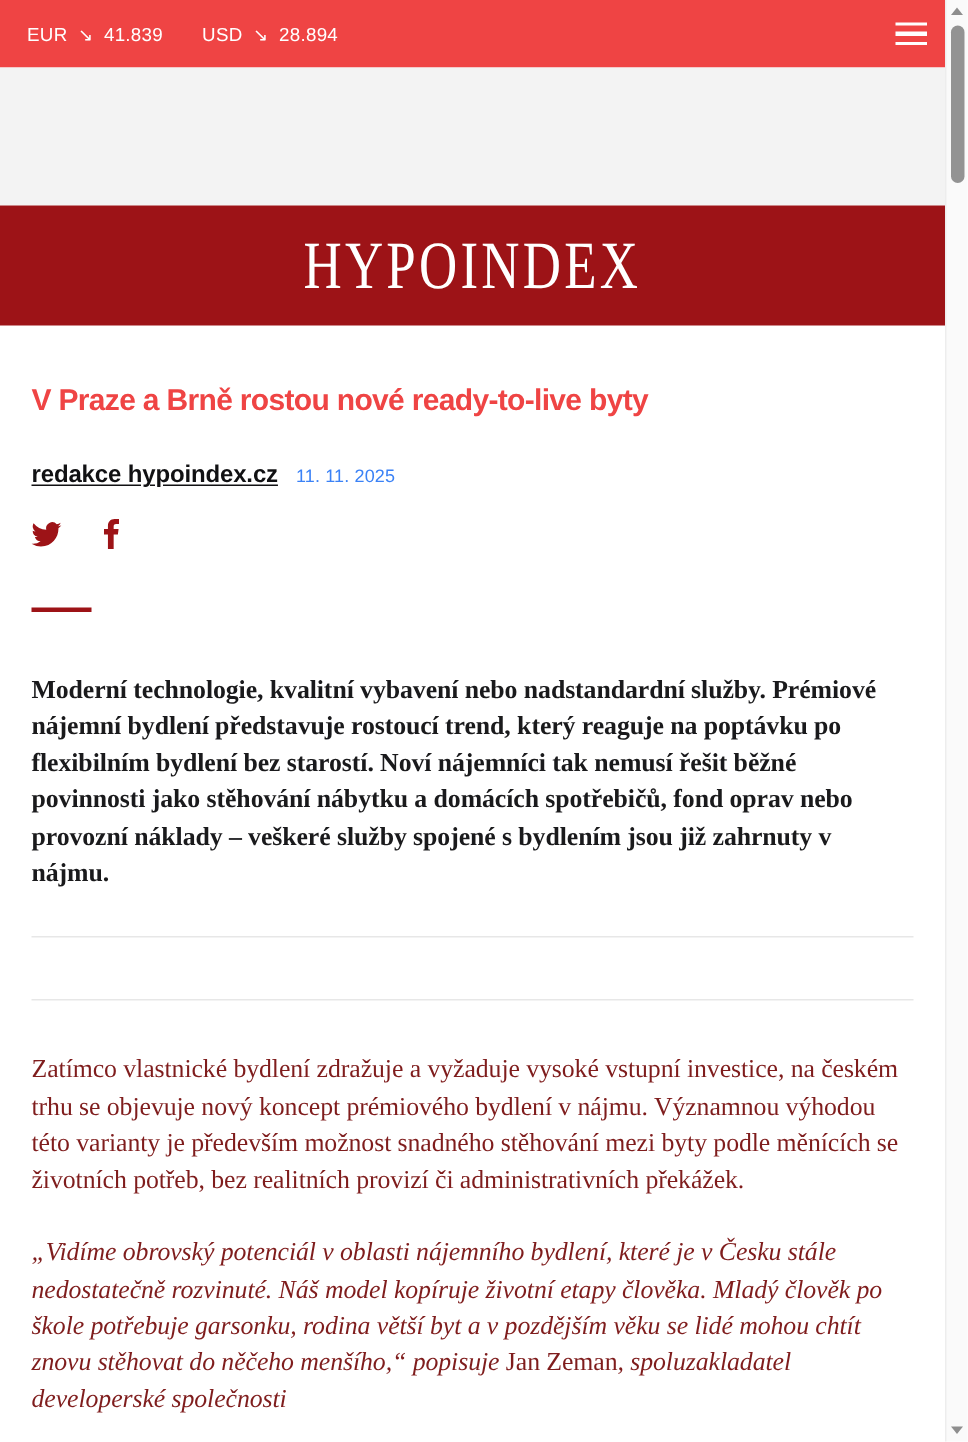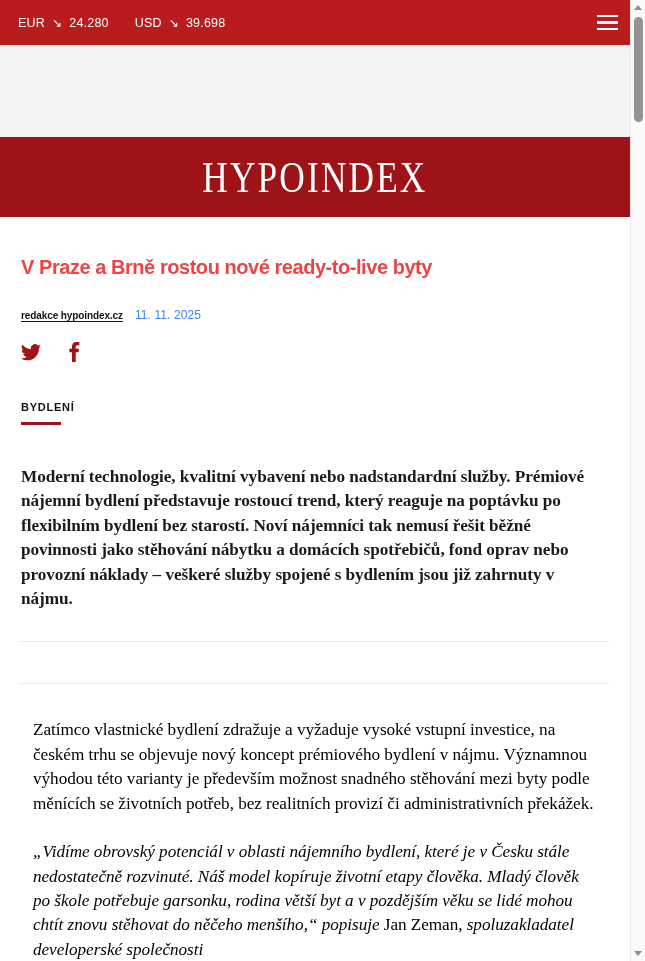--- a/index.html
+++ b/index.html
@@ -21,21 +21,21 @@
     left: 0; top: 0;
     width: 630px;
     height: 961px;
     overflow: hidden;
     background: #ffffff;
   }
 
   
   .topbar {
     height: 45px;
-    background: #b91c1c;
+    background: #ef4444;
     display: flex;
     align-items: center;
     justify-content: space-between;
     padding: 0 0 0 18px;
     box-sizing: border-box;
   }
   .rates {
     display: flex;
     align-items: center;
     gap: 26px;
@@ -114,21 +114,21 @@
     margin: 38px 0 0 0;
   }
 
   .byline {
     display: flex;
     align-items: baseline;
     gap: 12px;
     margin-top: 29px;
   }
   .byline-author {
-    font-size: 10px;
+    font-size: 16px;
     font-weight: 700;
     color: #111113;
     text-decoration: underline;
     text-underline-offset: 2px;
     letter-spacing: -0.1px;
     cursor: pointer;
   }
   .byline-date {
     font-size: 12px;
     color: #3b82f6;
@@ -181,22 +181,22 @@
     border: 0;
     margin: 0;
   }
   .hr-1 { margin-top: 30px; }
   .inline-ad { height: 41px; }
 
   .body-p {
     font-family: "Liberation Serif", serif;
     font-size: 17.2px;
     line-height: 1.42;
-    color: #000000;
-    margin: 12px;
+    color: #7f1d1d;
+    margin: 0;
     letter-spacing: -0.05px;
   }
   .body-p.first { margin-top: 34px; }
   .body-p.quote {
     font-style: italic;
     margin-top: 24px;
   }
   .body-p .strong { font-weight: 400; font-style: normal; }
 
   
@@ -242,26 +242,26 @@
 </head>
 <body>
 
 <div class="viewport">
 
   <div class="topbar">
     <div class="rates">
       <div class="rate">
         <span class="cur">EUR</span>
         <span class="arrow">↘</span>
-        <span class="val">24.280</span>
+        <span class="val">41.839</span>
       </div>
       <div class="rate">
         <span class="cur">USD</span>
         <span class="arrow">↘</span>
-        <span class="val">39.698</span>
+        <span class="val">28.894</span>
       </div>
     </div>
     <div class="hamburger">
       <span></span>
       <span></span>
       <span></span>
     </div>
   </div>
 
   <div class="topad"></div>
@@ -286,21 +286,20 @@
         </svg>
       </span>
       <span class="share-icon">
         <svg width="11" height="20" viewBox="0 0 12 22" aria-hidden="true">
           <path fill="#9d1317" d="M11.2 0H8.1C5.1 0 3.2 2 3.2 5.1v2.3H0.3v3.9h2.9V22h4.2V11.3h3.1l.5-3.9H7.4V5.5c0-1.1.3-1.9 1.9-1.9h2V0z"></path>
         </svg>
       </span>
     </div>
 
     <div class="cat-wrap">
-      <div class="cat-label">BYDLENÍ</div>
       <div class="cat-rule"></div>
     </div>
 
     <p class="perex">Moderní technologie, kvalitní vybavení nebo nadstandardní služby. Prémiové nájemní bydlení představuje rostoucí trend, který reaguje na poptávku po flexibilním bydlení bez starostí. Noví nájemníci tak nemusí řešit běžné povinnosti jako stěhování nábytku a domácích spotřebičů, fond oprav nebo provozní náklady – veškeré služby spojené s bydlením jsou již zahrnuty v nájmu.</p>
 
     <hr class="hr hr-1">
     <div class="inline-ad"></div>
     <hr class="hr">
 
     <p class="body-p first">Zatímco vlastnické bydlení zdražuje a vyžaduje vysoké vstupní investice, na českém trhu se objevuje nový koncept prémiového bydlení v nájmu. Významnou výhodou této varianty je především možnost snadného stěhování mezi byty podle měnících se životních potřeb, bez realitních provizí či administrativních překážek.</p>

